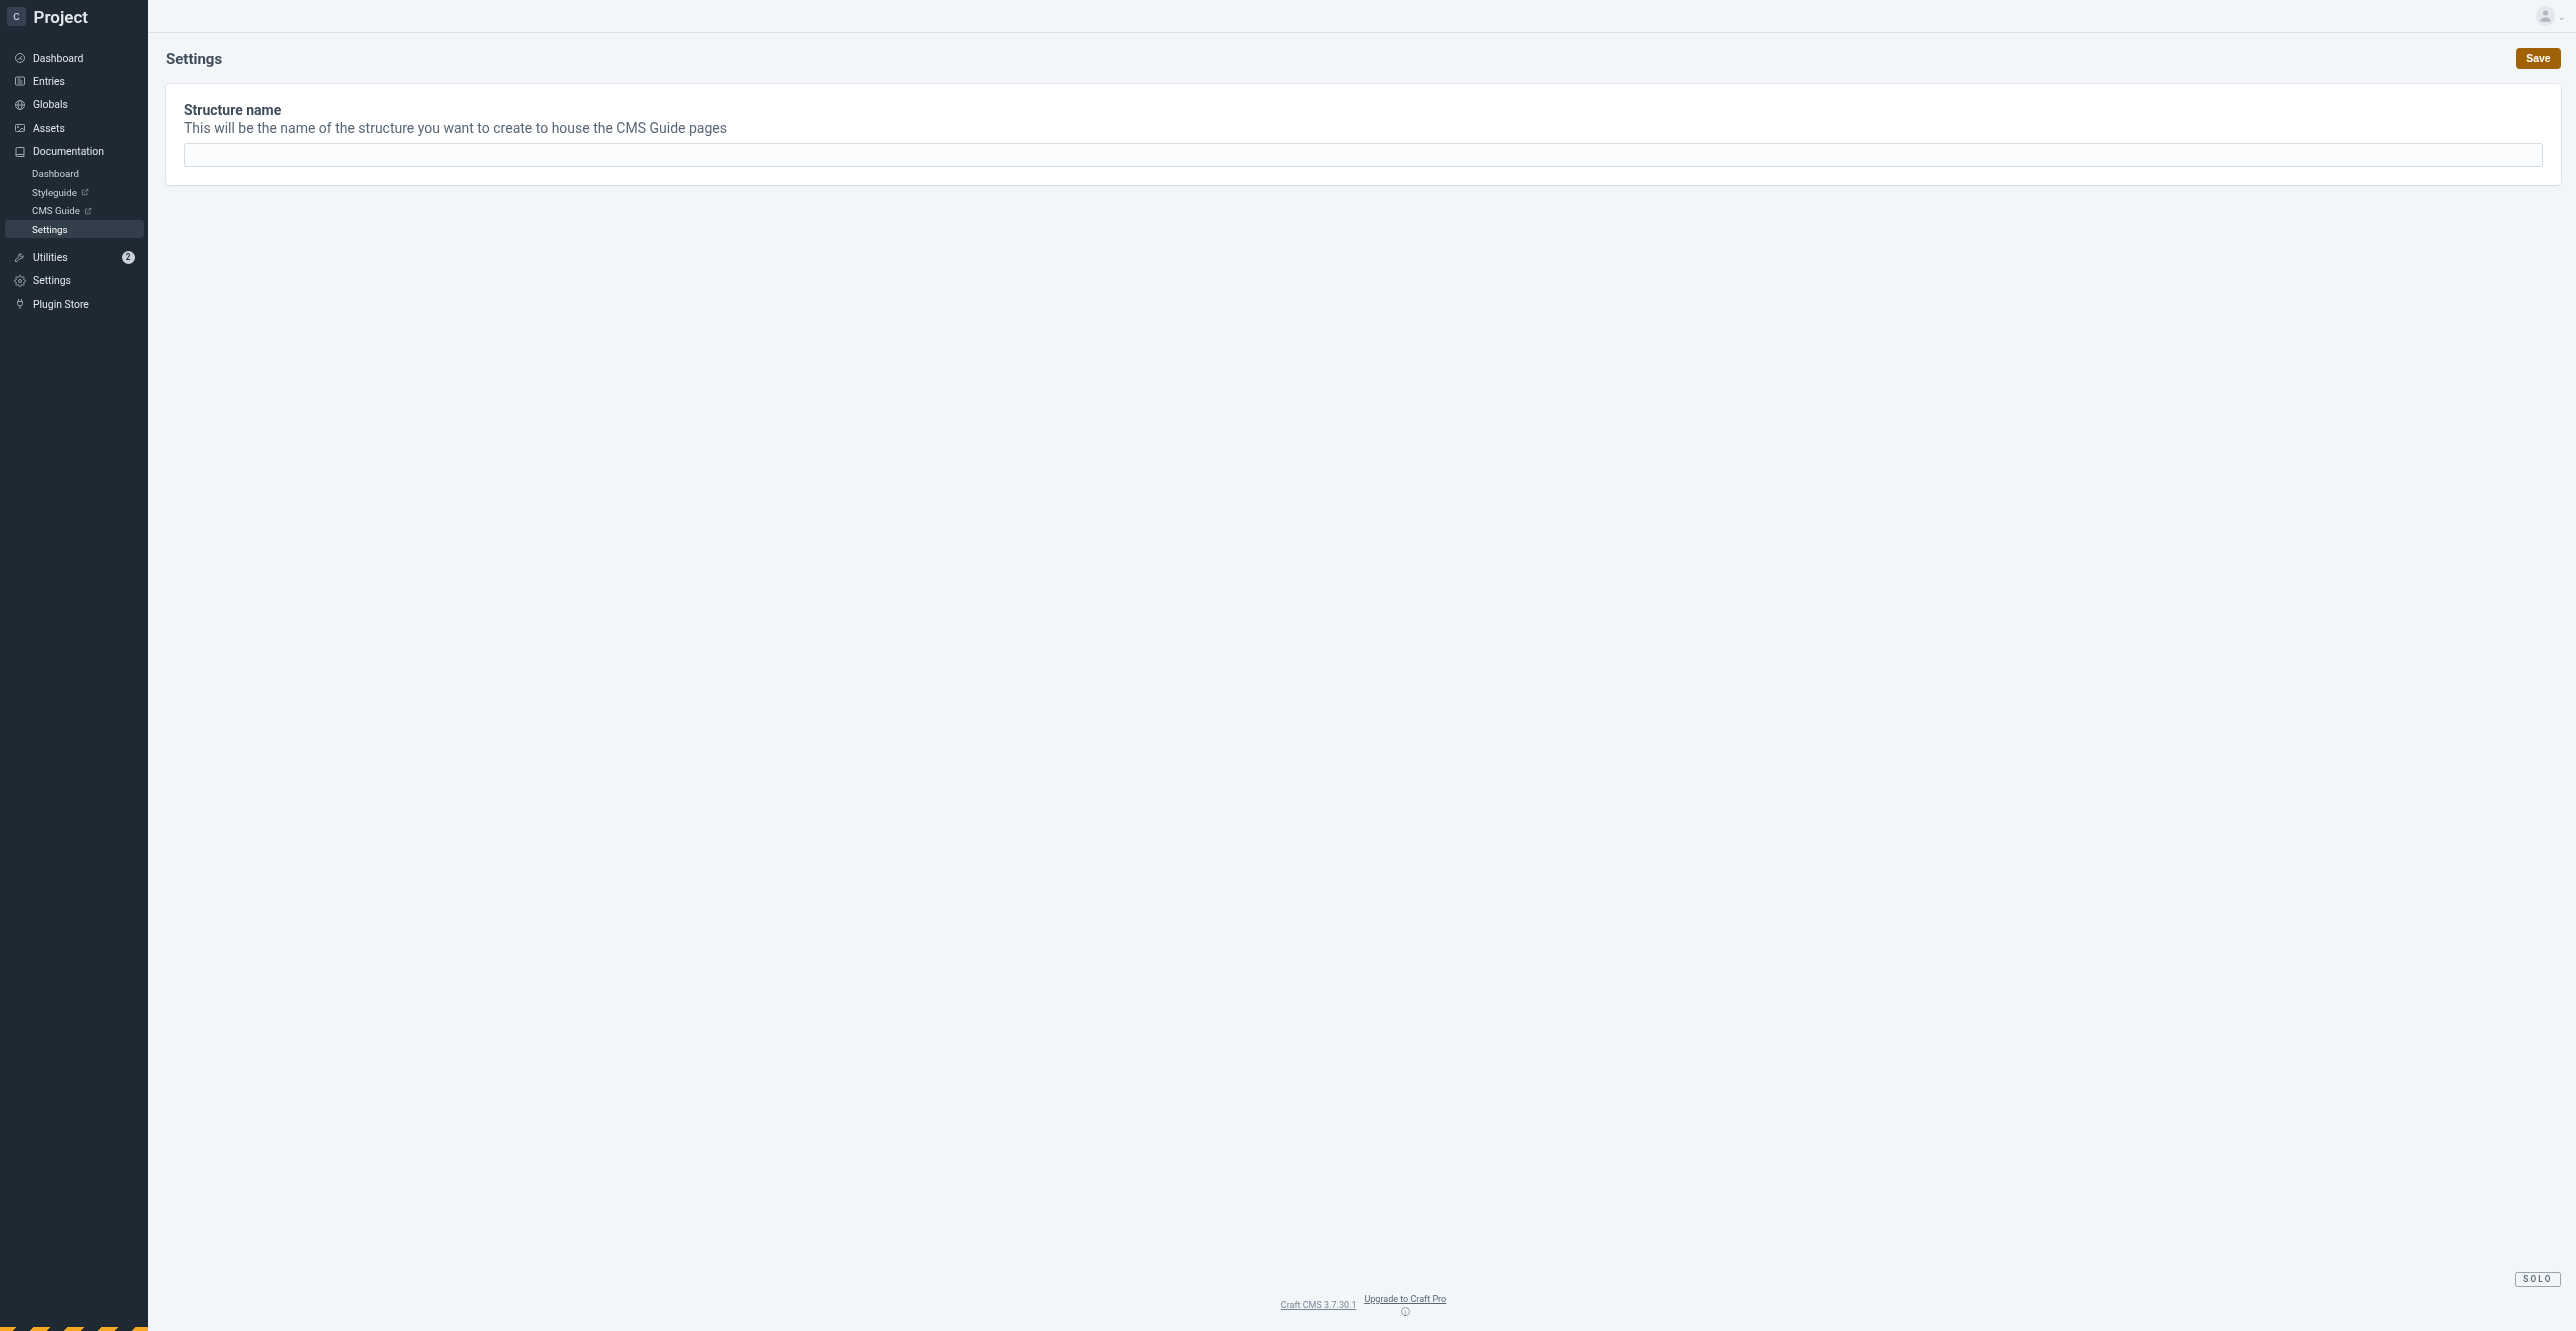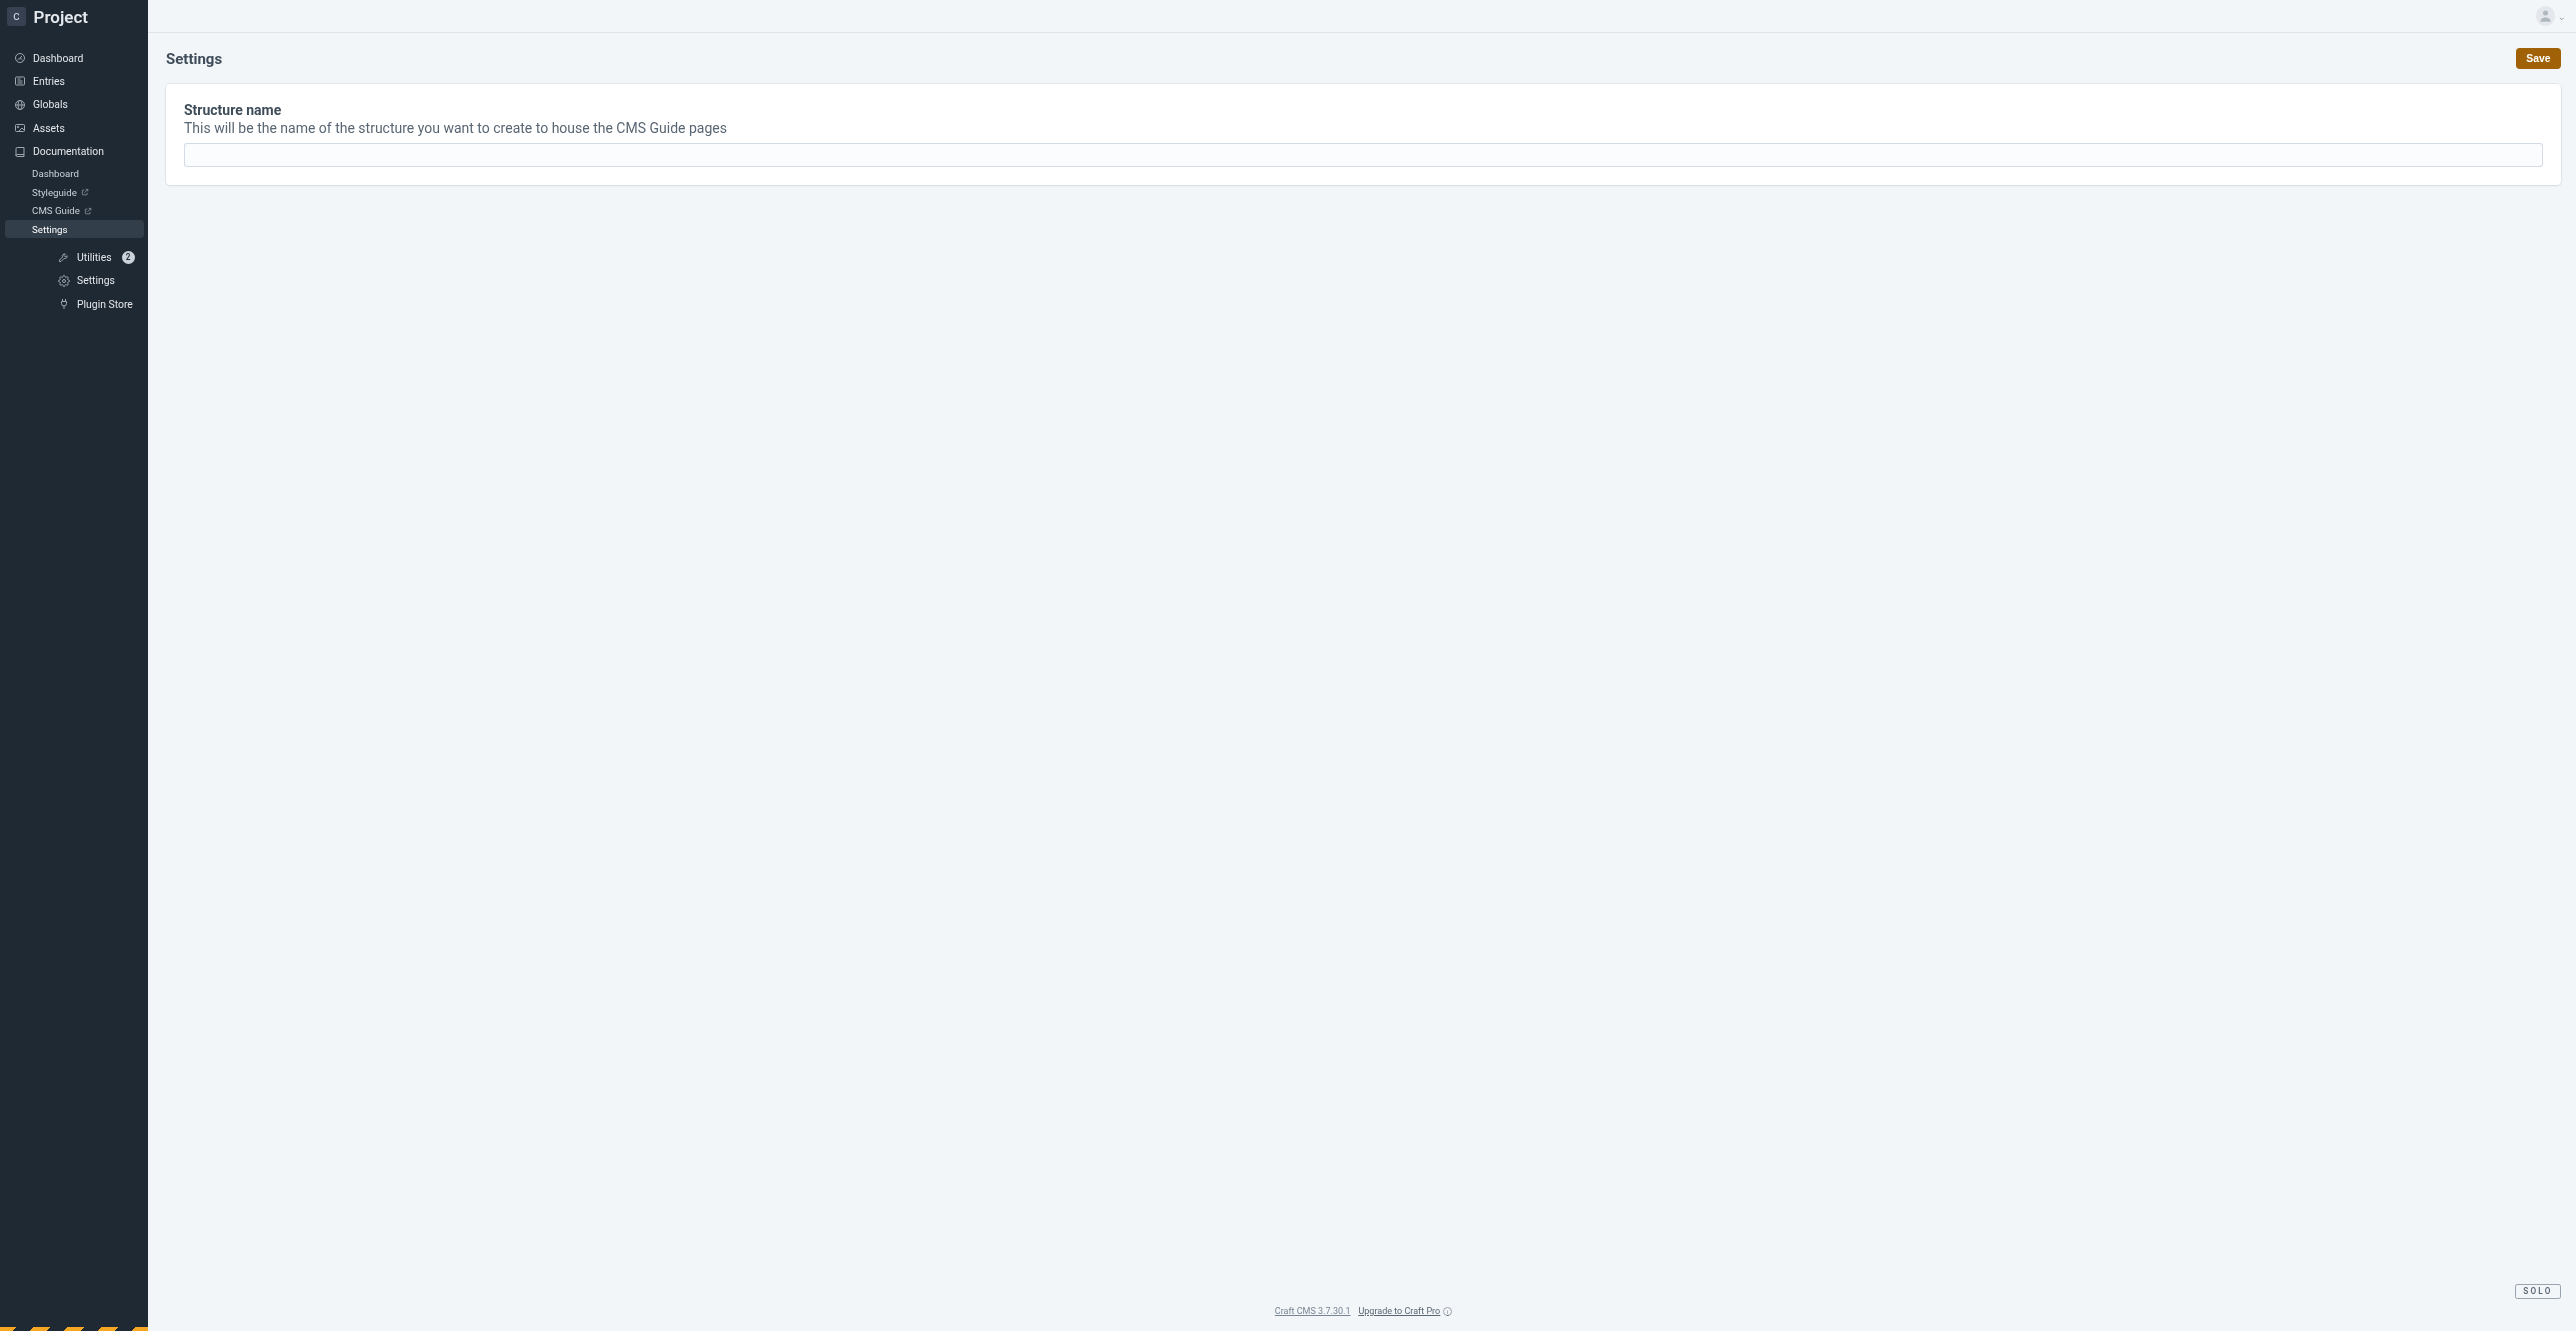--- a/index.html
+++ b/index.html
@@ -270,20 +270,21 @@
     gap: 8px;
     font-size: 9px;
   }
   .footer-link {
     text-decoration: underline;
     color: #596673;
     cursor: pointer;
     display: inline-flex;
     align-items: center;
     gap: 3px;
+    flex-direction: column;
   }
   .info-icon {
     width: 9px;
     height: 9px;
     border: 0.7px solid #99a4af;
     border-radius: 50%;
     display: inline-flex;
     align-items: center;
     justify-content: center;
     font-size: 6px;
@@ -377,21 +378,21 @@
               <path d="M20 4L10 14"></path>
               <path d="M18 14v5a1 1 0 0 1-1 1H5a1 1 0 0 1-1-1V7a1 1 0 0 1 1-1h5"></path>
             </svg>
         </span>
       </li>
       <li class="subnav-item sel">
         <span>Settings</span>
       </li>
     </ul>
 
-    <ul class="nav" style="padding-top:3px;margin-left:44px;">
+    <ul class="nav" style="padding-top:3px;">
       <li class="nav-item">
         <span class="nav-icon">
           <svg viewBox="0 0 24 24" fill="none" stroke="currentColor" stroke-width="2">
               <path d="M14.7 6.3a4 4 0 0 0-5.4 5.4L3 18v3h3l6.3-6.3a4 4 0 0 0 5.4-5.4L15 12l-3-3 2.7-2.7z"></path>
             </svg>
         </span>
         <span class="nav-label">Utilities</span>
         <span class="badge">2</span>
       </li>
       <li class="nav-item">

